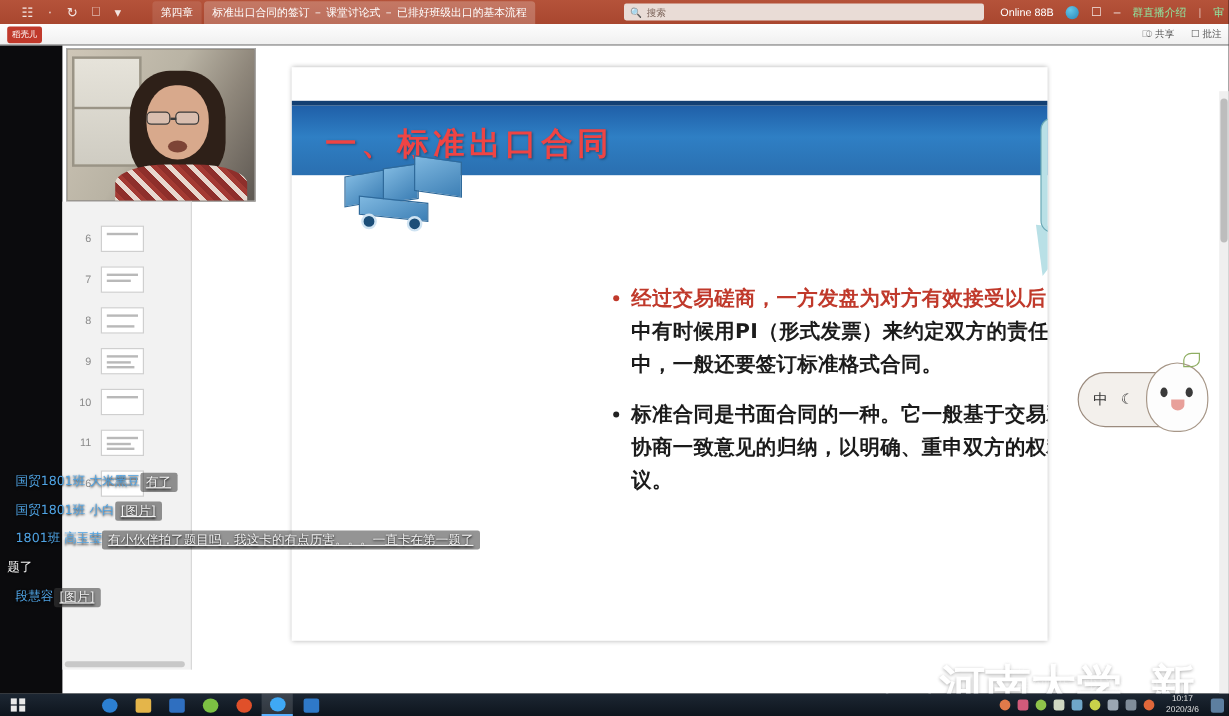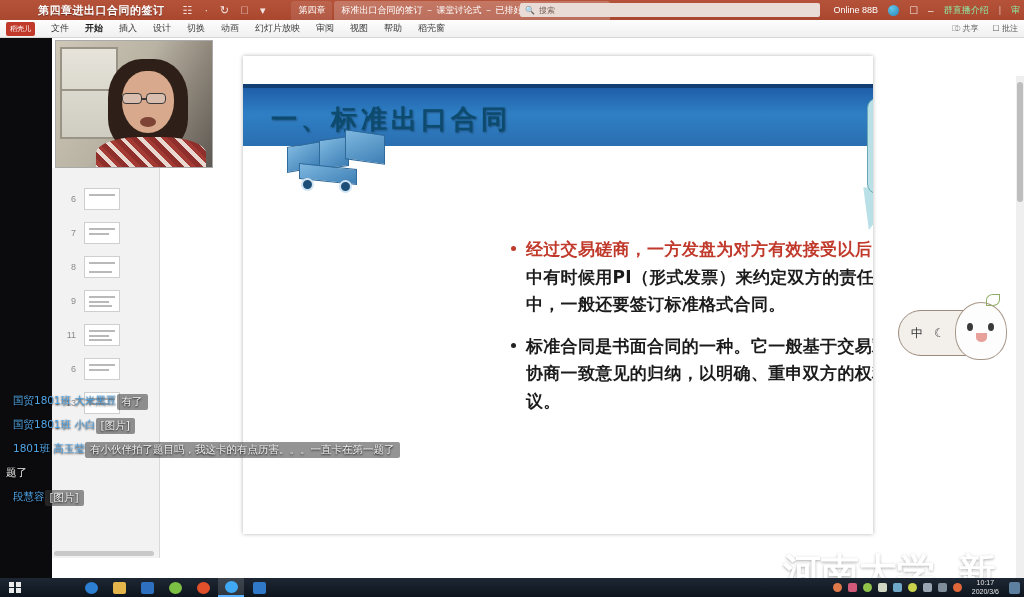--- a/index.html
+++ b/index.html
@@ -87,21 +87,21 @@
   #thumbs .scroll { position:absolute; left:2px; bottom:2px; width:100px; height:5px;
     background:#c8c8c8; border-radius:3px; }
 
   
   #slide { position:absolute; left:243px; top:18px; width:630px; height:478px;
     background:#fff; box-shadow:0 0 4px rgba(0,0,0,.3); overflow:hidden; }
   #slideBanner { position:absolute; left:0; top:32px; width:630px; height:58px;
     background:linear-gradient(180deg,#1f5fa8 0%,#2f7fc4 45%,#2a6fb0 100%); }
   #slideBanner .bar { position:absolute; left:0; top:-4px; width:630px; height:4px; background:#123f73; }
   #slideTitle { position:absolute; left:28px; top:46px; font-size:26px; font-weight:bold;
-    color:#0c4a6e; letter-spacing:4px; text-shadow:1px 1px 2px rgba(0,0,0,.35);
+    color:#ef4444; letter-spacing:4px; text-shadow:1px 1px 2px rgba(0,0,0,.35);
     font-family:"DejaVu Sans",sans-serif; }
   
   #truck { position:absolute; left:38px; top:72px; width:130px; height:70px; }
   #truck .blk { position:absolute; background:linear-gradient(150deg,#7fb8e0,#3d7fb5);
     border:1px solid #2f6a9b; }
   #truck .b1 { left:6px; top:16px; width:34px; height:26px; transform:skewY(-10deg); }
   #truck .b2 { left:38px; top:10px; width:30px; height:30px; transform:skewY(-8deg); }
   #truck .b3 { left:64px; top:4px; width:40px; height:30px; transform:skewY(8deg); }
   #truck .b4 { left:18px; top:38px; width:58px; height:16px; transform:skewY(6deg); }
   #truck .wh { position:absolute; width:13px; height:13px; border-radius:50%;
@@ -129,21 +129,21 @@
   #notes { position:absolute; left:160px; top:520px; width:864px; height:20px;
     background:#f6f6f6; border-top:1px solid #ddd; }
   #notes span { position:absolute; left:5px; top:4px; font-size:8px; color:#8d8d8d; }
 
   
   #chat { position:absolute; left:0; top:356px; width:430px; height:175px; }
   .cmsg { display:flex; align-items:flex-start; margin-bottom:8px; font-size:10.5px;
     font-family:"DejaVu Sans",sans-serif; white-space:nowrap; }
   .cmsg .who { color:#4fa3e3; text-shadow:0 1px 2px #000; padding-left:13px; }
   .cmsg .bub { color:#f2f2f2; background:rgba(60,60,60,.55); padding:1px 5px;
-    border-radius:2px; text-shadow:0 1px 2px #000; }
+    border-radius:2px; text-shadow:0 1px 2px #000;text-decoration:underline; }
   #chat .cont { color:#f2f2f2; font-size:10.5px; padding-left:6px; text-shadow:0 1px 2px #000; }
 
   
   #chatbar { position:absolute; left:56px; top:551px; width:350px; height:22px;
     display:flex; align-items:center; gap:6px; }
   .rbtn { background:rgba(150,150,150,.55); border-radius:11px; height:20px;
     display:flex; align-items:center; gap:4px; padding:0 9px; color:#efefef; font-size:9px; }
   #chatinput { flex:1; background:rgba(150,150,150,.55); border-radius:11px; height:20px;
     display:flex; align-items:center; justify-content:space-between;
     padding:0 10px; color:#e6e6e6; font-size:9px; }
@@ -211,21 +211,20 @@
 
   
   .nw { white-space:nowrap; }
 </style>
 </head>
 <body>
 
 <div id="screen">
 
   <div id="titlebar">
-    <div class="doctitle">第四章进出口合同的签订</div>
     <div class="qicons">
       <span>☷</span>
       <span>·</span>
       <span>↻</span>
       <span>⎕</span>
       <span>▾</span>
     </div>
     <div class="tabstrip">
       <span class="doctab">第四章</span>
       <span class="doctab active">标准出口合同的签订 － 课堂讨论式 － 已排好班级出口的基本流程</span>
@@ -240,33 +239,20 @@
       <span class="winbtn">☐</span>
       <span class="winbtn">–</span>
       <span class="greenlink">群直播介绍</span>
       <span style="opacity:.6">|</span>
       <span class="greenlink">审</span>
     </div>
   </div>
 
   <div id="ribbon">
     <span class="wpsbadge">稻壳儿</span>
-    <div class="tabs">
-      <span class="t">文件</span>
-      <span class="t active">开始</span>
-      <span class="t">插入</span>
-      <span class="t">设计</span>
-      <span class="t">切换</span>
-      <span class="t">动画</span>
-      <span class="t">幻灯片放映</span>
-      <span class="t">审阅</span>
-      <span class="t">视图</span>
-      <span class="t">帮助</span>
-      <span class="t">稻壳窗</span>
-    </div>
     <div class="rightr">
       <span>
         <span>⎄</span>
         <span>共享</span>
       </span>
       <span>
         <span>☐</span>
         <span>批注</span>
       </span>
     </div>
@@ -313,36 +299,35 @@
       </div>
       <div class="row">
         <span class="num">9</span>
         <span class="card">
             <i class="a"></i>
             <i class="b"></i>
             <i class="c"></i>
           </span>
       </div>
       <div class="row">
+        <span class="num">10</span>
+        <span class="card">
+            <i class="a"></i>
+          </span>
+      </div>
+      <div class="row">
         <span class="num">11</span>
         <span class="card">
             <i class="a"></i>
             <i class="b"></i>
             <i class="c"></i>
           </span>
       </div>
       <div class="row">
         <span class="num">6</span>
-        <span class="card">
-            <i class="a"></i>
-            <i class="b"></i>
-          </span>
-      </div>
-      <div class="row">
-        <span class="num">13</span>
         <span class="card">
             <i class="a"></i>
             <i class="b"></i>
           </span>
       </div>
       <div class="scroll"></div>
     </div>
 
     <div id="slide">
       <div id="slideBanner">

